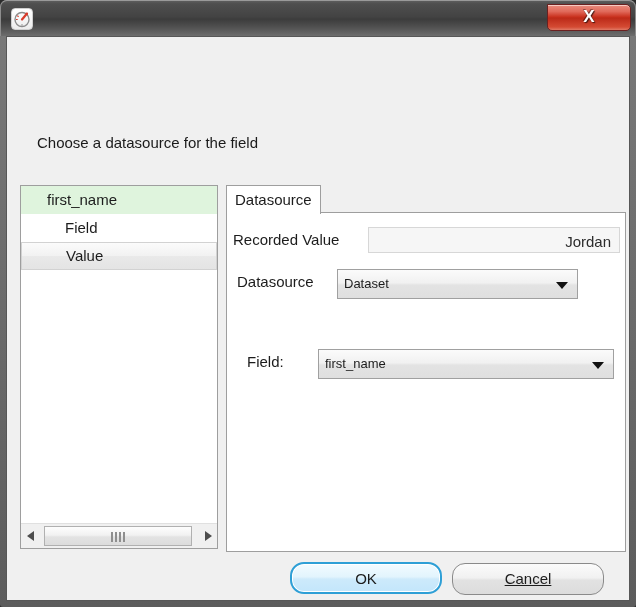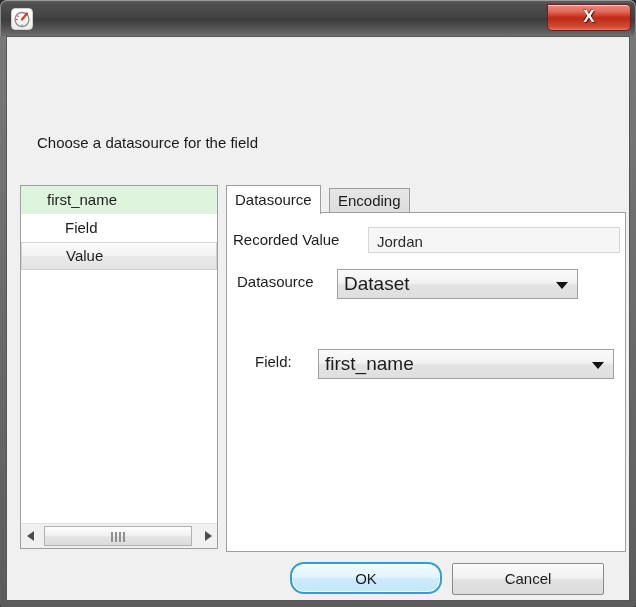--- a/index.html
+++ b/index.html
@@ -284,21 +284,21 @@
     border: 1px solid #d7d7d7;
     white-space: nowrap;
     overflow: hidden;
   }
   .combo {
     position: absolute;
     box-sizing: border-box;
     height: 30px;
     line-height: 28px;
     padding: 0 26px 0 6px;
-    font-size: 19px;
+    font-size: 13px;
     color: #1c1c1c;
     background: linear-gradient(to bottom, #fbfbfb 0%, #f1f1f1 46%, #e3e3e3 54%, #dfdfdf 100%);
     border: 1px solid #a0a0a0;
     white-space: nowrap;
     overflow: hidden;
     cursor: pointer;
   }
   .combo .caret {
     position: absolute;
     right: 9px; top: 12px;
@@ -322,21 +322,22 @@
   }
   .btn.default {
     background: linear-gradient(to bottom, #f2fbff 0%, #e2f4fd 46%, #cdeafb 54%, #c3e6fb 100%);
     border: 2px solid #2e9fd6;
     border-radius: 14px;
     box-shadow: 0 0 0 1px #ffffff inset;
   }
   .btn.normal {
     background: linear-gradient(to bottom, #fbfbfb 0%, #f1f1f1 46%, #e2e2e2 54%, #dcdcdc 100%);
     border: 1px solid #8a8a8a;
-    border-radius: 2px;
+    border-radius: 13px;
+    text-decoration: underline;
   }
 </style>
 </head>
 <body>
 
 <div class="window">
 
   <div class="titlebar">
     <div class="title-icon">
       <svg width="20" height="20" viewBox="0 0 20 20">
@@ -379,45 +380,42 @@
         <div class="hs-arrow right">
           <span class="tri"></span>
         </div>
       </div>
     </div>
 
     <div class="tabs-strip">
       <div class="tab active">
         <span>Datasource</span>
       </div>
-      <div class="tab inactive">
-        <span>Encoding</span>
-      </div>
     </div>
 
     <div class="tab-body">
 
-      <div class="form-row" style="top:14px;">
+      <div class="form-row" style="top:14px;text-align:right;">
         <span class="form-label" style="left:6px;">Recorded Value</span>
         <div class="readonly-input" style="left:141px; width:252px;">
           <span>Jordan</span>
         </div>
       </div>
 
       <div class="form-row" style="top:56px;">
         <span class="form-label" style="left:10px;">Datasource</span>
         <div class="combo" style="left:110px; width:241px;">
           <span>Dataset</span>
           <span class="caret"></span>
         </div>
       </div>
 
 
       <div class="form-row" style="top:136px;">
-        <span class="form-label" style="left:28px;">Field:</span>
+        <span class="form-label" style="left:20px;">Field:</span>
         <div class="combo" style="left:91px; width:296px;">
           <span>first_name</span>
           <span class="caret"></span>
         </div>
       </div>
 
     </div>
 
     <div class="btn default" style="left:283px; top:525px; width:152px;">
       <span>OK</span>

